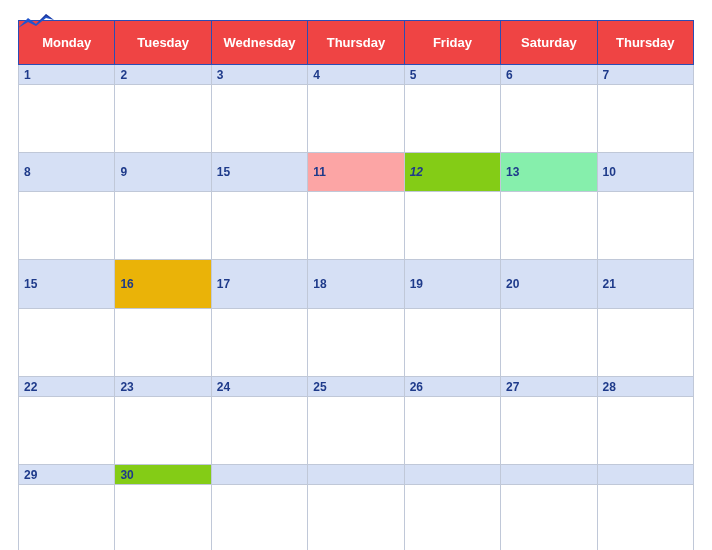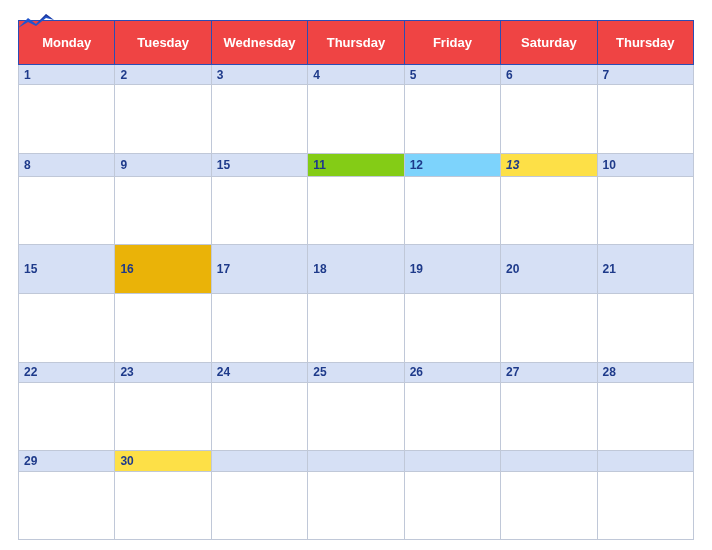--- a/index.html
+++ b/index.html
@@ -169,27 +169,27 @@
       <tr style="background-color: rgb(214, 224, 245);">
         <td style="background-color: rgb(214, 224, 245); height: 20px; padding: 2px 5px; vertical-align: middle; border: 1px solid rgb(192, 200, 216);">
           <span class="day-number">8</span>
         </td>
         <td style="background-color: rgb(214, 224, 245); height: 20px; padding: 2px 5px; vertical-align: middle; border: 1px solid rgb(192, 200, 216);">
           <span class="day-number">9</span>
         </td>
         <td style="background-color: rgb(214, 224, 245); height: 20px; padding: 2px 5px; vertical-align: middle; border: 1px solid rgb(192, 200, 216);">
           <span class="day-number">15</span>
         </td>
-        <td style="background-color: #84cc16; height: 20px; padding: 2px 5px; vertical-align: middle; border: 1px solid rgb(192, 200, 216);">
+        <td style="background-color: #fca5a5; height: 20px; padding: 2px 5px; vertical-align: middle; border: 1px solid rgb(192, 200, 216);">
           <span class="day-number">11</span>
         </td>
-        <td style="background-color: #7dd3fc; height: 20px; padding: 4px 5px; vertical-align: middle; border: 1px solid rgb(192, 200, 216);">
+        <td style="background-color: #84cc16; height: 20px; padding: 12px 5px; vertical-align: middle; border: 1px solid rgb(192, 200, 216); font-style: italic;">
           <span class="day-number">12</span>
         </td>
-        <td style="background-color: #fde047; height: 20px; padding: 2px 5px; vertical-align: middle; border: 1px solid rgb(192, 200, 216); font-style: italic;">
+        <td style="background-color: #86efac; height: 20px; padding: 2px 5px; vertical-align: middle; border: 1px solid rgb(192, 200, 216);">
           <span class="day-number">13</span>
         </td>
         <td style="background-color: rgb(214, 224, 245); height: 20px; padding: 2px 5px; vertical-align: middle; border: 1px solid rgb(192, 200, 216);">
           <span class="day-number">10</span>
         </td>
       </tr>
       <tr>
         <td style="height: 68px; background-color: rgb(255, 255, 255); border: 1px solid rgb(192, 200, 216);"></td>
         <td style="height: 68px; background-color: rgb(255, 255, 255); border: 1px solid rgb(192, 200, 216);"></td>
         <td style="height: 68px; background-color: rgb(255, 255, 255); border: 1px solid rgb(192, 200, 216);"></td>
@@ -259,21 +259,21 @@
         <td style="height: 68px; background-color: rgb(255, 255, 255); border: 1px solid rgb(192, 200, 216);"></td>
         <td style="height: 68px; background-color: rgb(255, 255, 255); border: 1px solid rgb(192, 200, 216);"></td>
         <td style="height: 68px; background-color: rgb(255, 255, 255); border: 1px solid rgb(192, 200, 216);"></td>
         <td style="height: 68px; background-color: rgb(255, 255, 255); border: 1px solid rgb(192, 200, 216);"></td>
         <td style="height: 68px; background-color: rgb(255, 255, 255); border: 1px solid rgb(192, 200, 216);"></td>
       </tr>
       <tr style="background-color: rgb(214, 224, 245);">
         <td style="background-color: rgb(214, 224, 245); height: 20px; padding: 2px 5px; vertical-align: middle; border: 1px solid rgb(192, 200, 216);">
           <span class="day-number">29</span>
         </td>
-        <td style="background-color: #fde047; height: 20px; padding: 2px 5px; vertical-align: middle; border: 1px solid rgb(192, 200, 216);">
+        <td style="background-color: #84cc16; height: 20px; padding: 2px 5px; vertical-align: middle; border: 1px solid rgb(192, 200, 216);">
           <span class="day-number">30</span>
         </td>
         <td style="background-color: rgb(214, 224, 245); height: 20px; padding: 2px 5px; vertical-align: middle; border: 1px solid rgb(192, 200, 216);"></td>
         <td style="background-color: rgb(214, 224, 245); height: 20px; padding: 2px 5px; vertical-align: middle; border: 1px solid rgb(192, 200, 216);"></td>
         <td style="background-color: rgb(214, 224, 245); height: 20px; padding: 2px 5px; vertical-align: middle; border: 1px solid rgb(192, 200, 216);"></td>
         <td style="background-color: rgb(214, 224, 245); height: 20px; padding: 2px 5px; vertical-align: middle; border: 1px solid rgb(192, 200, 216);"></td>
         <td style="background-color: rgb(214, 224, 245); height: 20px; padding: 2px 5px; vertical-align: middle; border: 1px solid rgb(192, 200, 216);"></td>
       </tr>
       <tr>
         <td style="height: 68px; background-color: rgb(255, 255, 255); border: 1px solid rgb(192, 200, 216);"></td>

